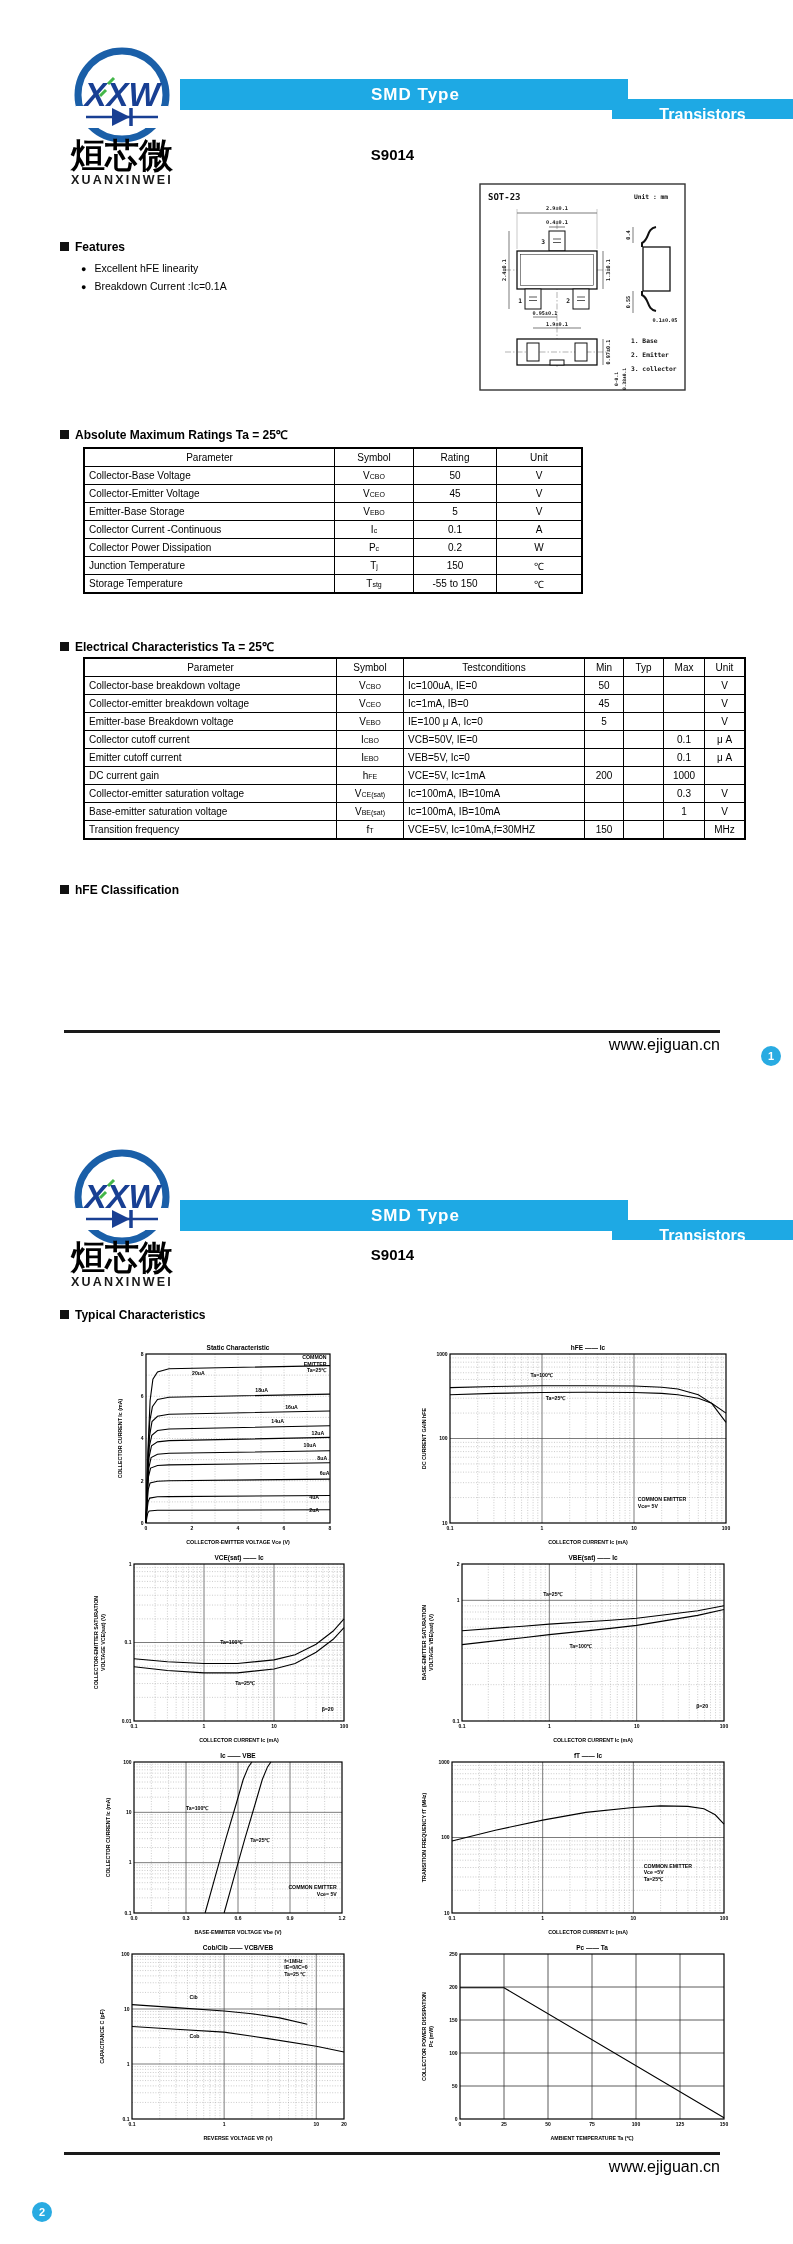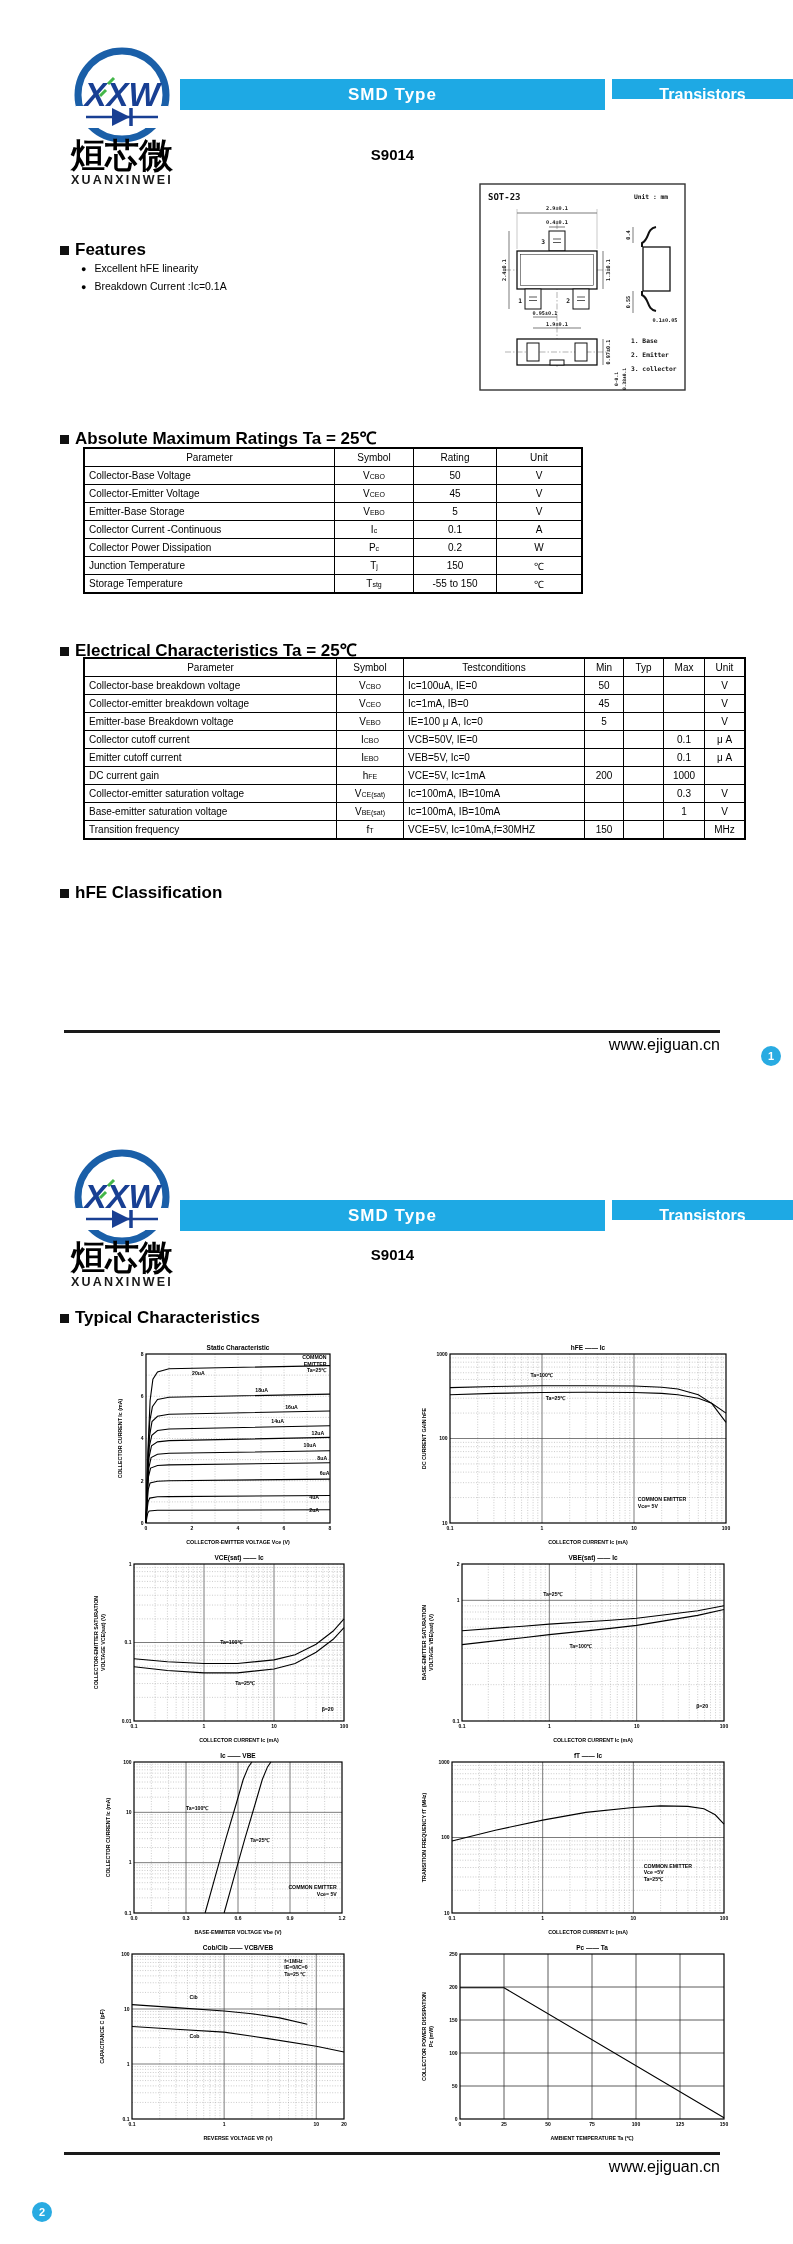--- a/index.html
+++ b/index.html
@@ -1,23 +1,23 @@
 <!DOCTYPE html>
 <html><head>
 <meta charset="utf-8">
 <style>
   html,body{margin:0;padding:0;background:#fff;}
   #page{position:relative;width:793px;height:2244px;background:#fff;overflow:hidden;
         font-family:"Liberation Sans",sans-serif;color:#000;}
   .abs{position:absolute;}
   .bar{background:#1ea9e4;color:#fff;font-weight:bold;text-align:center;}
-  .bar-l{left:180px;width:425px;height:31px;font-size:17px;line-height:31px;letter-spacing:1px;}
-  .bar-r{left:612px;width:181px;height:20px;font-size:16px;line-height:31px;}
+  .bar-l{left:180px;width:425px;height:31px;font-size:17px;line-height:31px;letter-spacing:1px;padding-left:23px;}
+  .bar-r{left:612px;width:181px;height:20px;font-size:16px;line-height:31px;margin-top:20px;}
   .doct{left:180px;width:425px;text-align:center;font-weight:bold;}
-  .sec{font-size:17px;font-weight:bold;}
+  .sec{font-size:12px;font-weight:bold;}
   .sq{display:inline-block;width:9px;height:9px;background:#111;margin-right:6px;}
   .feat{font-size:10.5px;margin-left:8px;}
   .feat .dot{font-size:9px;margin-right:8px;}
   table{position:absolute;border-collapse:collapse;table-layout:fixed;border:2px solid #000;}
   th,td{border:1px solid #000;height:17px;font-size:10px;font-weight:normal;text-align:center;
         padding:0 2px;overflow:hidden;white-space:nowrap;}
   td.tl{text-align:left;padding-left:4px;}
   .sub{font-size:7px;letter-spacing:0;}
   .fline{height:3px;background:#1a1a1a;}
   .fsite{left:65px;width:655px;text-align:right;font-size:16px;}

